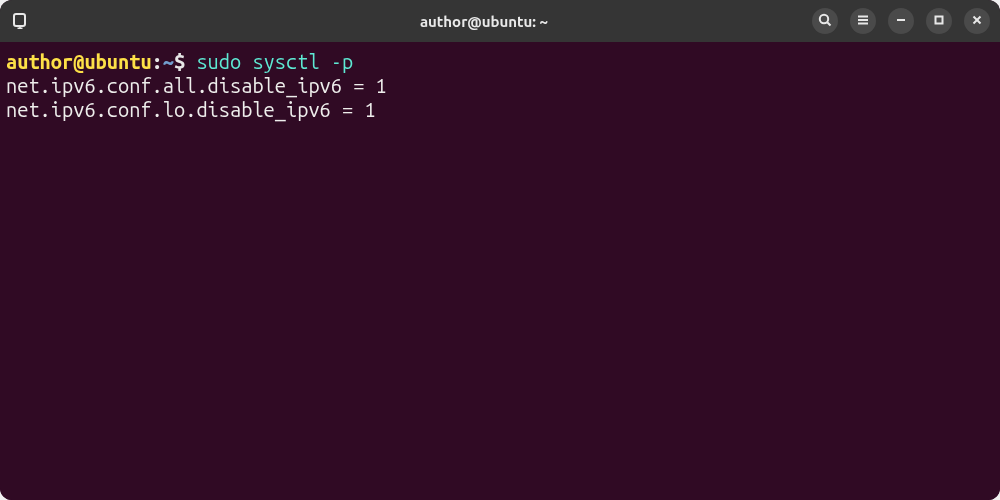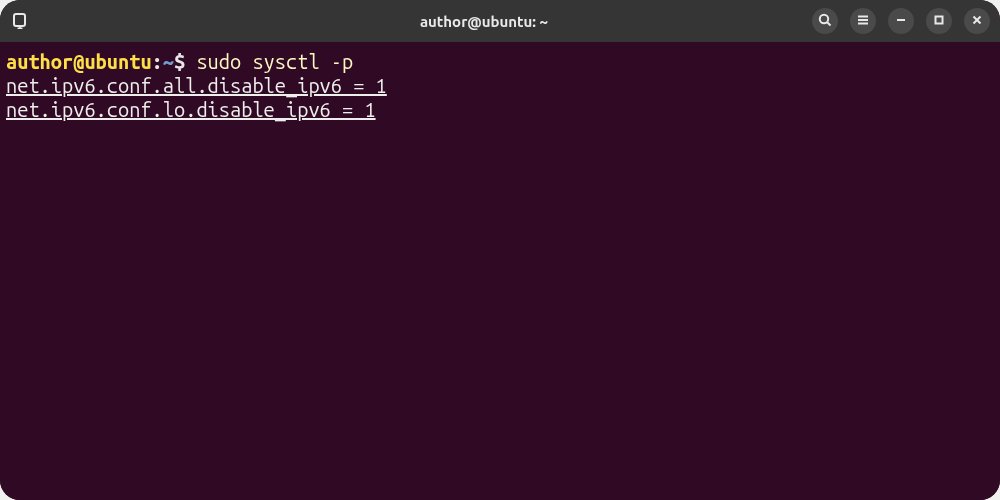--- a/index.html
+++ b/index.html
@@ -7,21 +7,21 @@
       width: 1000px;
       height: 500px;
       background: #f0f0f0;
       font-family: 'Ubuntu Mono', 'DejaVu Sans Mono', monospace;
       overflow: hidden;
     }
     .window {
       width: 1000px;
       height: 500px;
       background: #2c001e;
-      border-radius: 20px;
+      border-radius: 12px;
       overflow: hidden;
       display: flex;
       flex-direction: column;
     }
     .titlebar {
       height: 42px;
       background: #353535;
       display: flex;
       align-items: center;
       padding: 0 6px;
@@ -85,30 +85,30 @@
       font-size: 20px;
       line-height: 24px;
       white-space: pre;
       color: #e6e6e6;
       font-family: 'Ubuntu Mono', 'DejaVu Sans Mono', monospace;
     }
     .prompt-user { color: #fde047; font-weight: bold; text-align: center; }
     .prompt-colon { color: #e6e6e6; font-weight: bold; }
     .prompt-path { color: #729fcf; font-weight: bold; }
     .prompt-dollar { color: #e6e6e6; font-weight: bold; }
-    .cmd { color: #fef9c3; }
+    .cmd { color: #5eead4; }
     .cursor {
       display: inline-block;
       width: 11px;
       height: 20px;
       background: #e6e6e6;
       vertical-align: text-bottom;
       margin-bottom: 1px;
     }
-    .hl-white { color: #eeeeec; text-decoration: underline; }
+    .hl-white { color: #eeeeec; }
   </style>
 </head>
 <body>
 
 <div class="window">
 
   <div class="titlebar">
     <div class="titlebar-left">
       <div class="icon-btn">
         <span>

